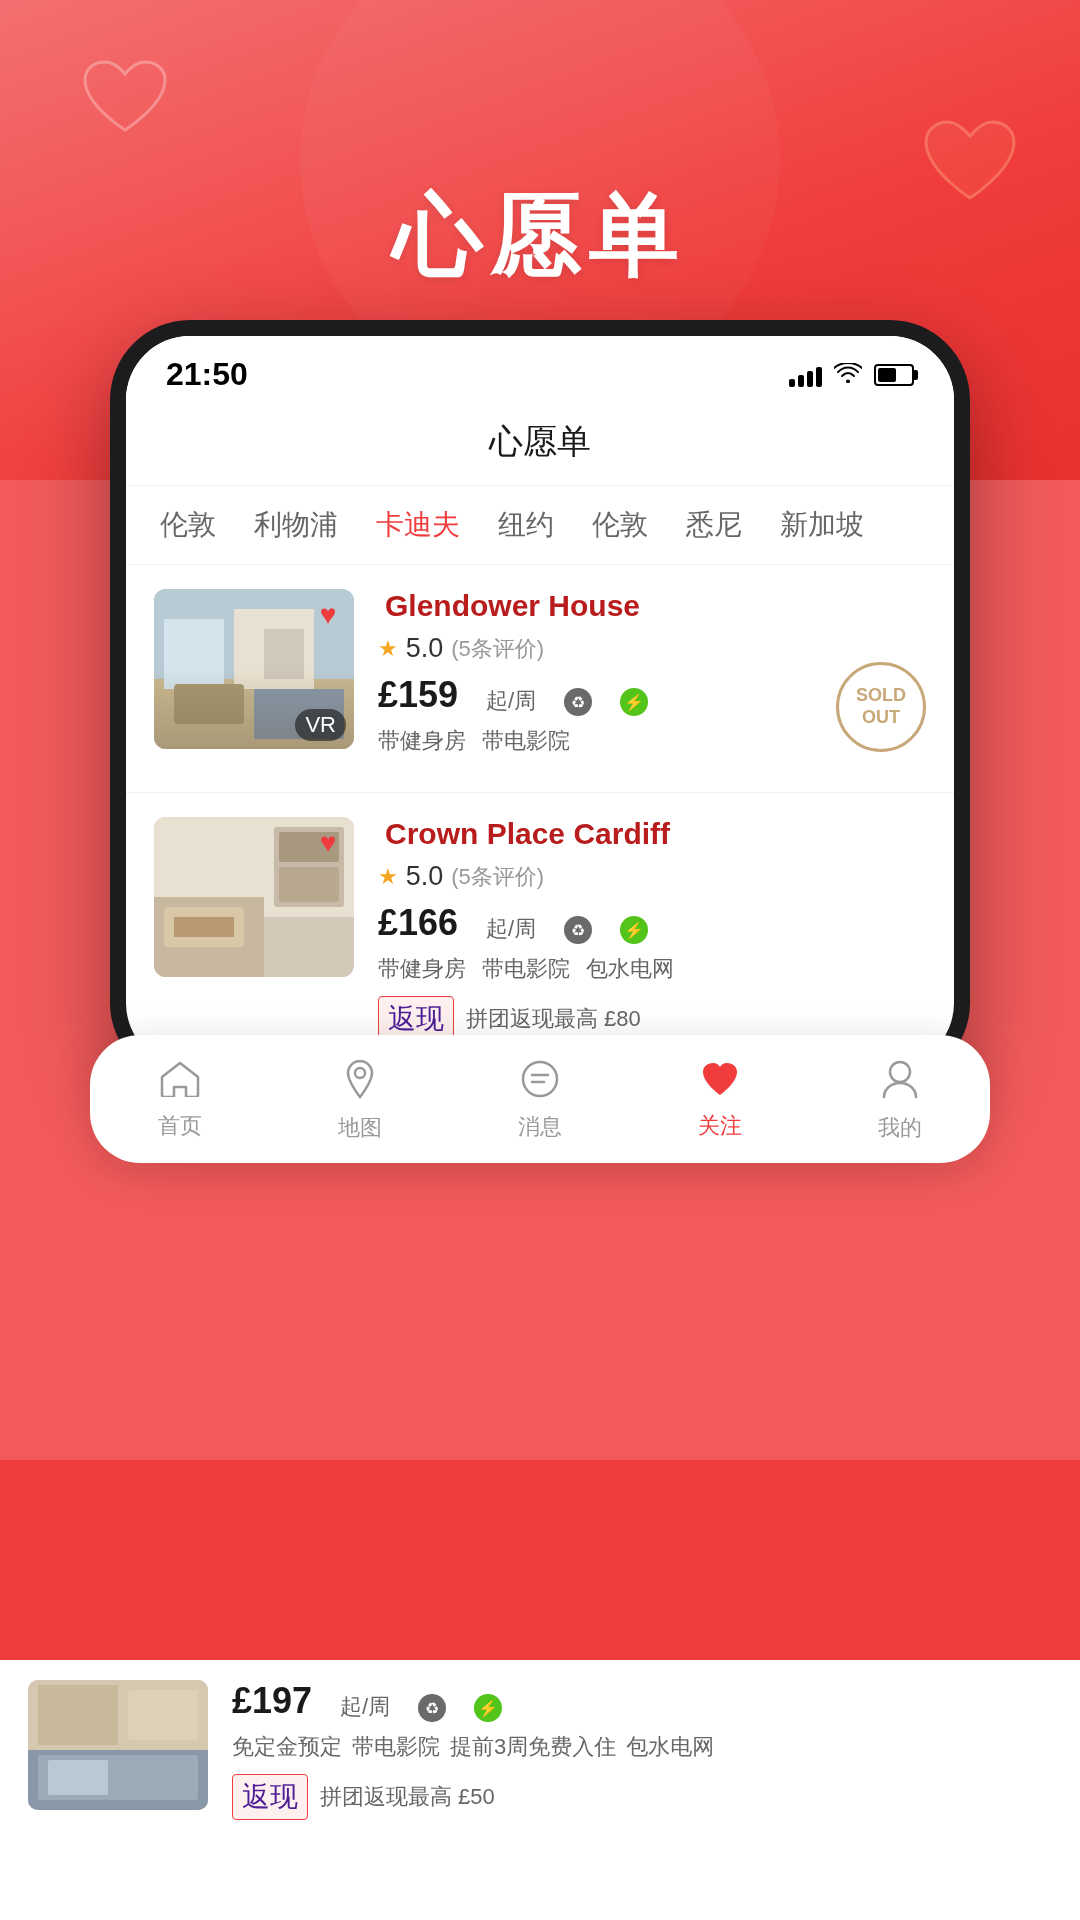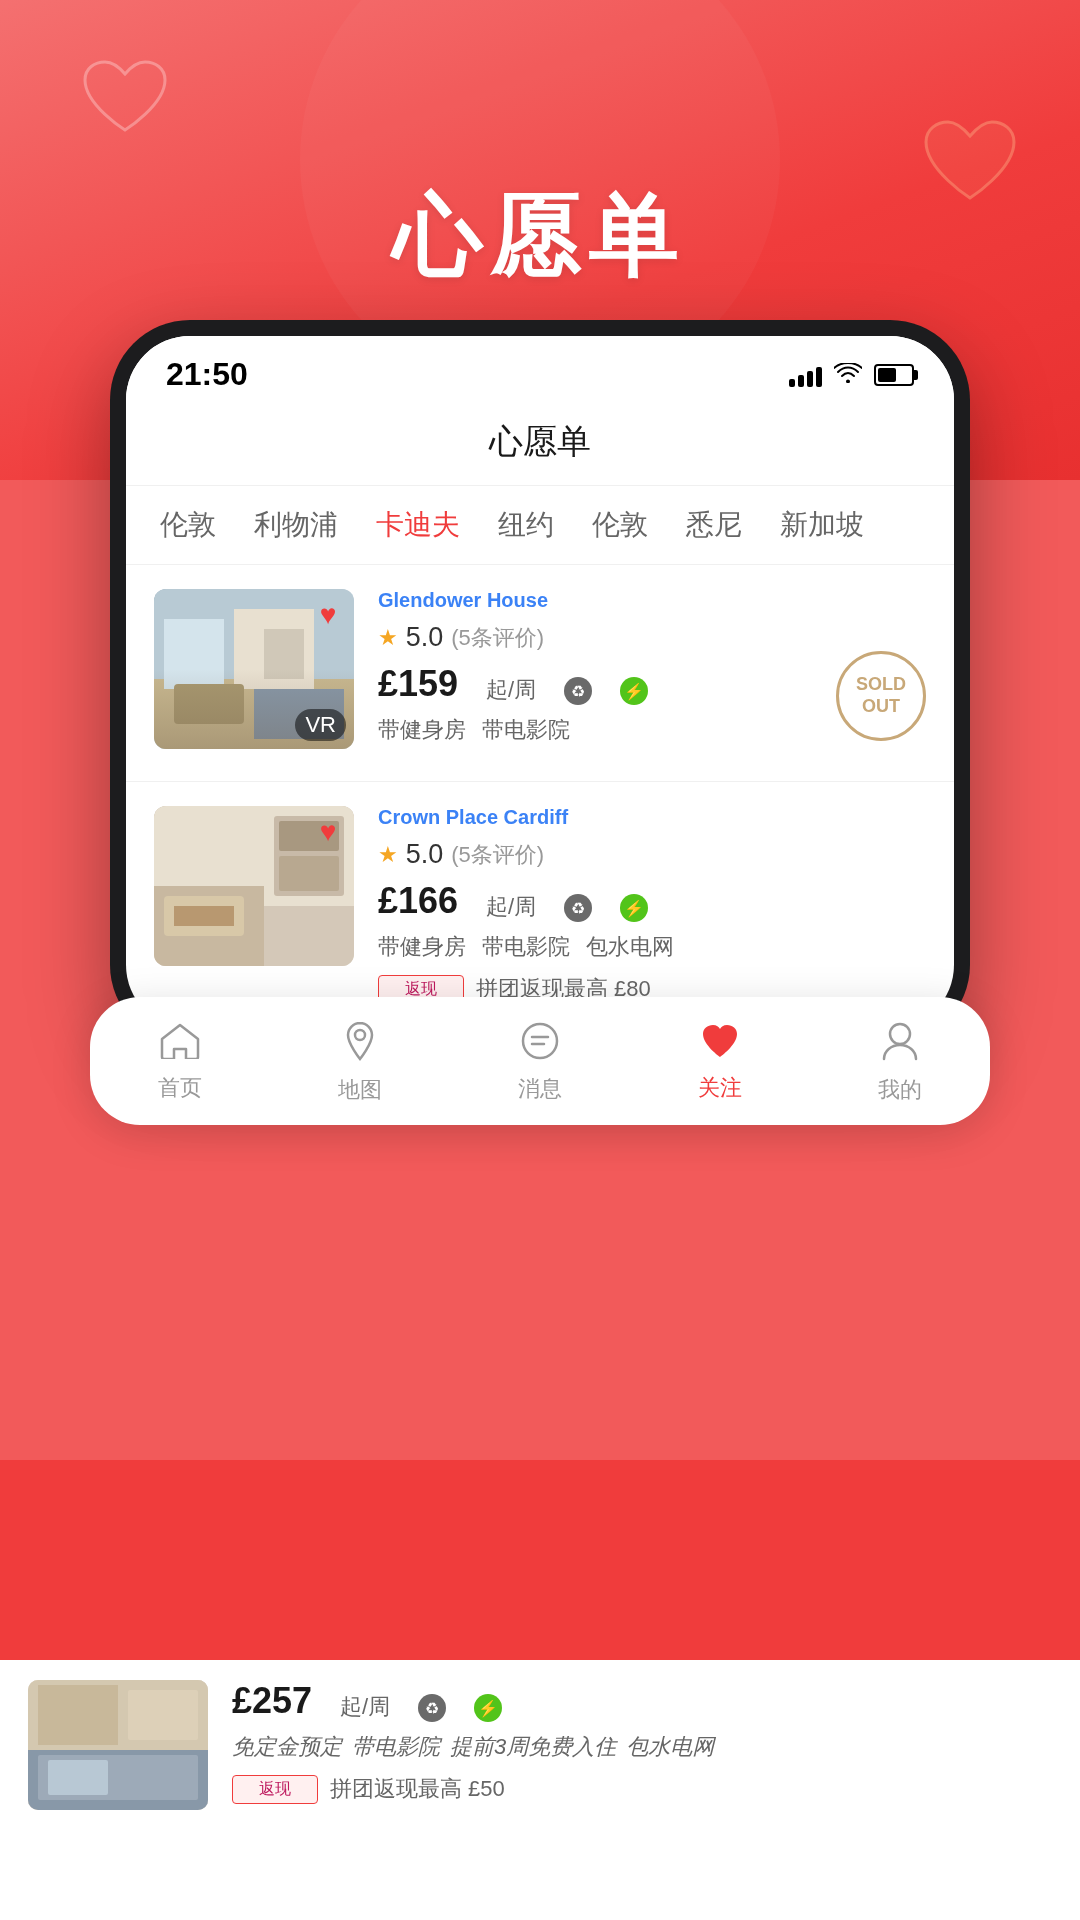--- a/index.html
+++ b/index.html
@@ -292,24 +292,25 @@
       font-weight: 600;
       line-height: 1.2;
       background: rgba(255,255,255,0.9);
     }
 
     .property-info {
       flex: 1;
       min-width: 0;
     }
     .property-name {
-      font-size: 20px;
+      font-size: 30px;
       font-weight: 600;
-      color: #3b82f6;
+      color: #b91c1c;
       margin-bottom: 10px;
+      margin-left: 7px;
     }
     .rating-row {
       display: flex;
       align-items: center;
       gap: 8px;
       margin-bottom: 10px;
     }
     .star-icon {
       color: #f5a623;
       font-size: 22px;
@@ -362,25 +363,25 @@
       color: #666;
     }
     .tag-row {
       display: flex;
       align-items: center;
       gap: 12px;
       flex-wrap: wrap;
     }
     .tag-cashback {
       background: #fff0f0;
-      color: #be185d;
+      color: #4c1d95;
       border: 1px solid #f03c3c;
       border-radius: 4px;
-      padding: 3px 26px;
-      font-size: 16px;
+      padding: 3px 9px;
+      font-size: 28px;
     }
     .tag-text {
       font-size: 22px;
       color: #666;
     }
     .tag-special {
       background: #fff0f0;
       color: #f03c3c;
       border: 1px solid #f03c3c;
       border-radius: 4px;
@@ -664,26 +665,26 @@
             <rect x="10" y="75" width="160" height="45" fill="#9daab8" rx="2"></rect>
             <rect x="20" y="80" width="60" height="35" fill="#b8c8d4" rx="2"></rect>
             <rect x="0" y="0" width="180" height="70" fill="#d4c8b0"></rect>
             <rect x="10" y="5" width="80" height="60" fill="#c8b89a"></rect>
             <rect x="100" y="10" width="70" height="50" fill="#ddd0b8" rx="2"></rect>
           </svg>
         </div>
       </div>
       <div class="property-info">
         <div class="price-row">
-          <span class="price">£257</span>
+          <span class="price">£197</span>
           <span class="price-unit">起/周</span>
           <div class="price-tag">♻</div>
           <div class="price-tag price-tag-green">⚡</div>
         </div>
-        <div class="amenities" style="flex-wrap:wrap;gap:10px;font-style:italic;">
+        <div class="amenities" style="flex-wrap:wrap;gap:10px;">
           <span class="amenity">免定金预定</span>
           <span class="amenity">带电影院</span>
           <span class="amenity">提前3周免费入住</span>
           <span class="amenity">包水电网</span>
         </div>
         <div class="tag-row" style="margin-top:8px;">
           <span class="tag-cashback">返现</span>
           <span class="tag-text">拼团返现最高 £50</span>
         </div>
       </div>

